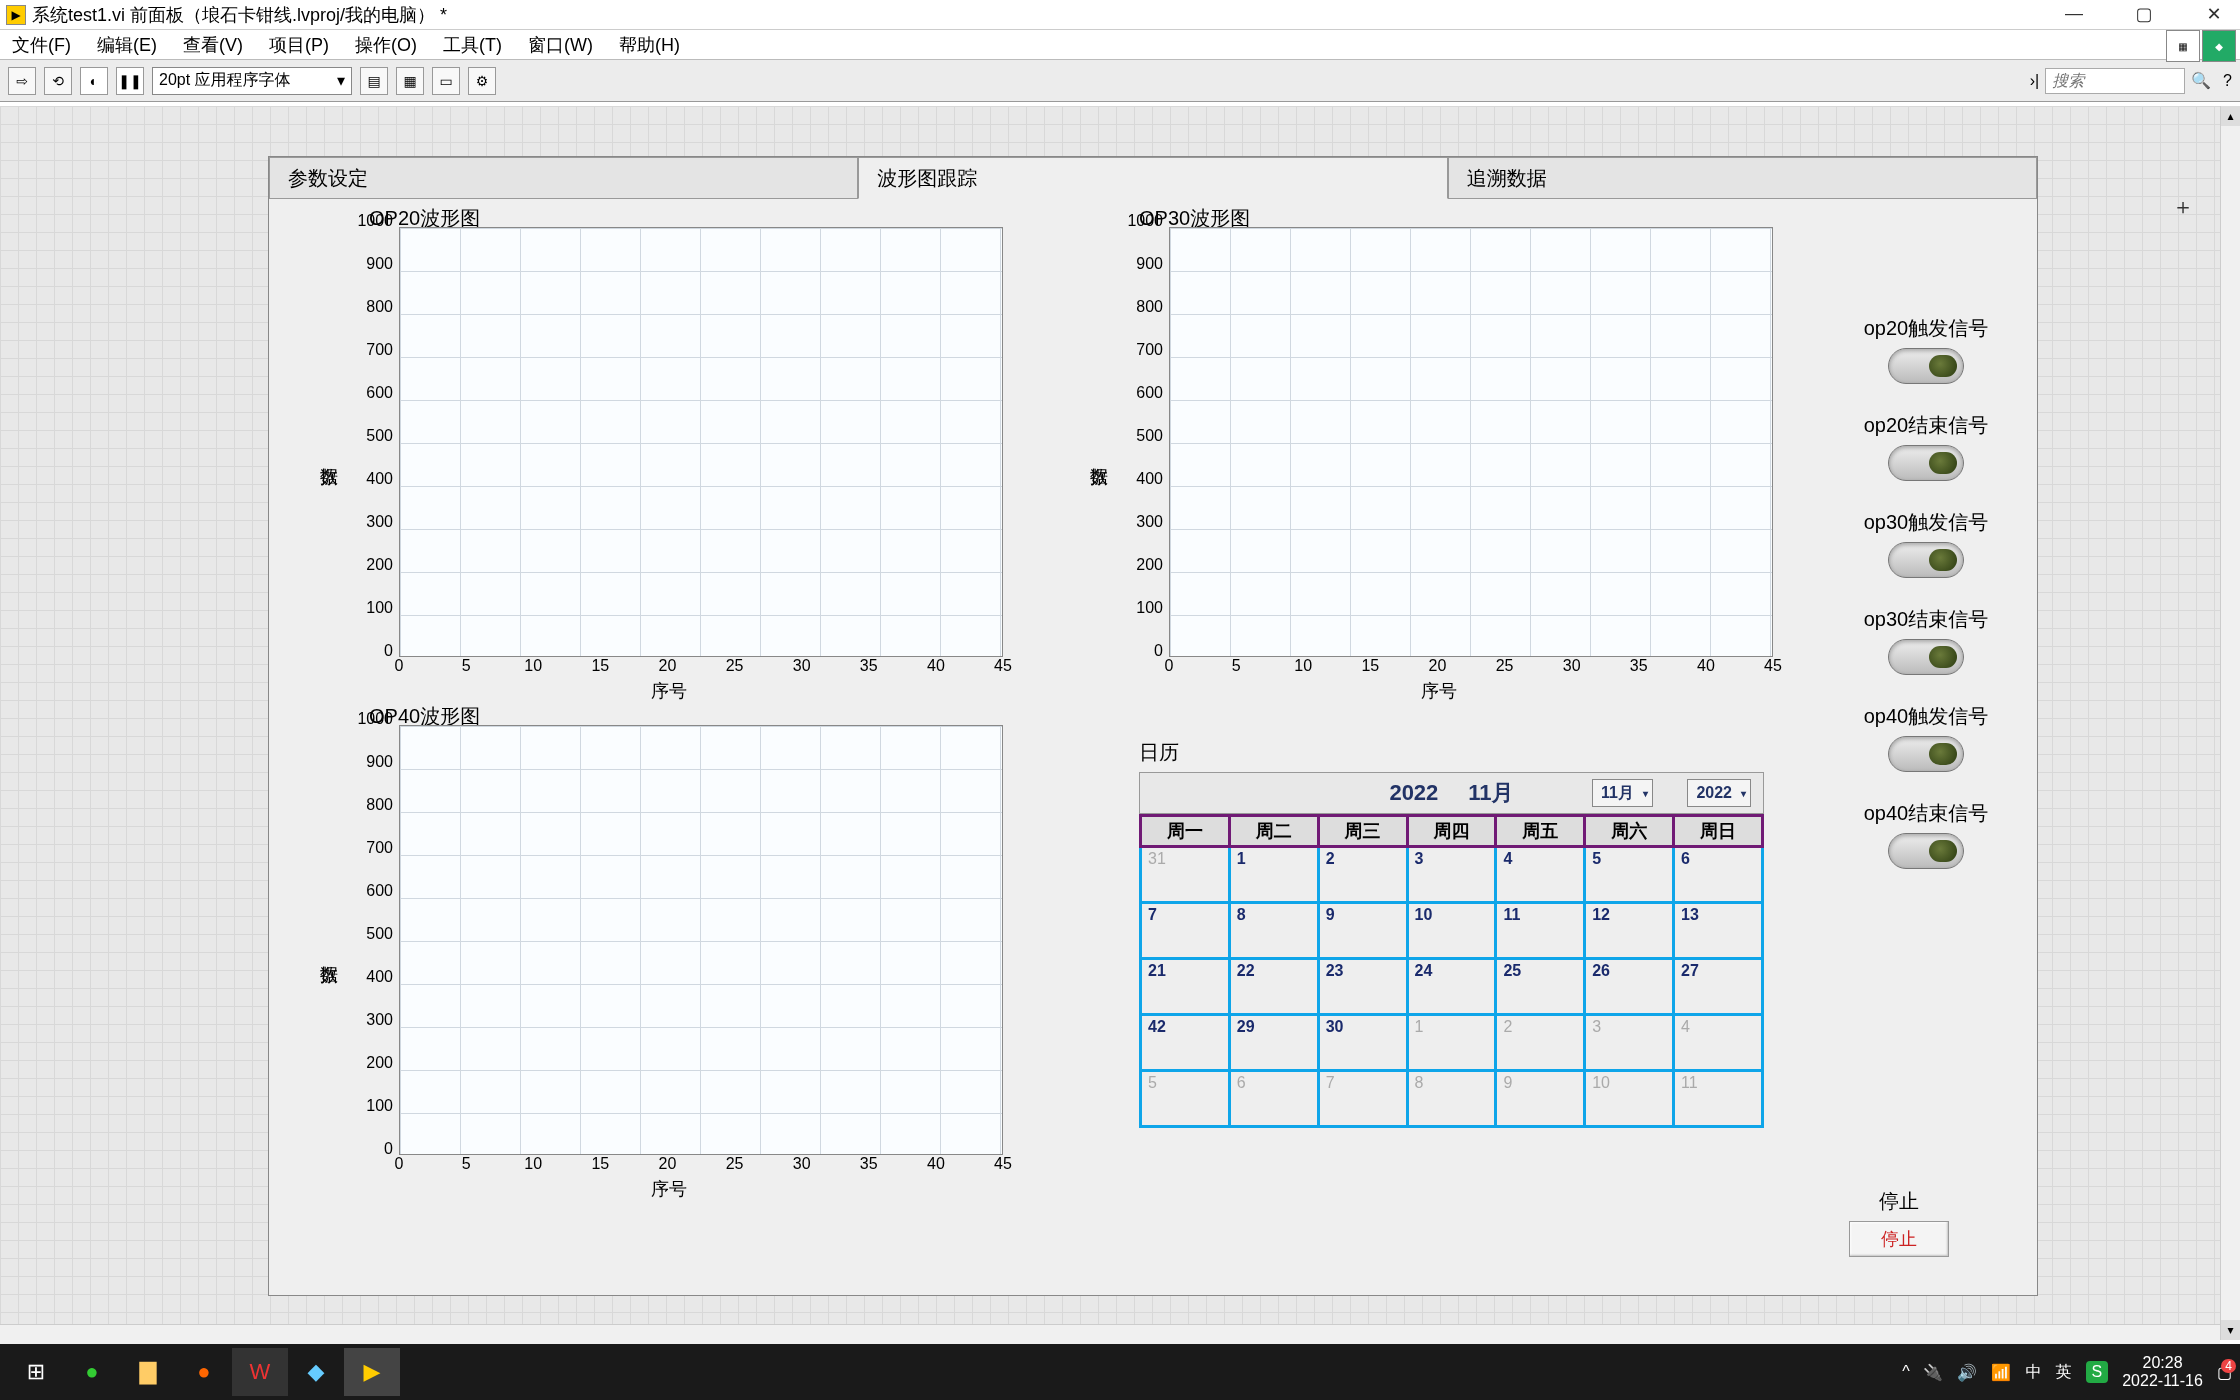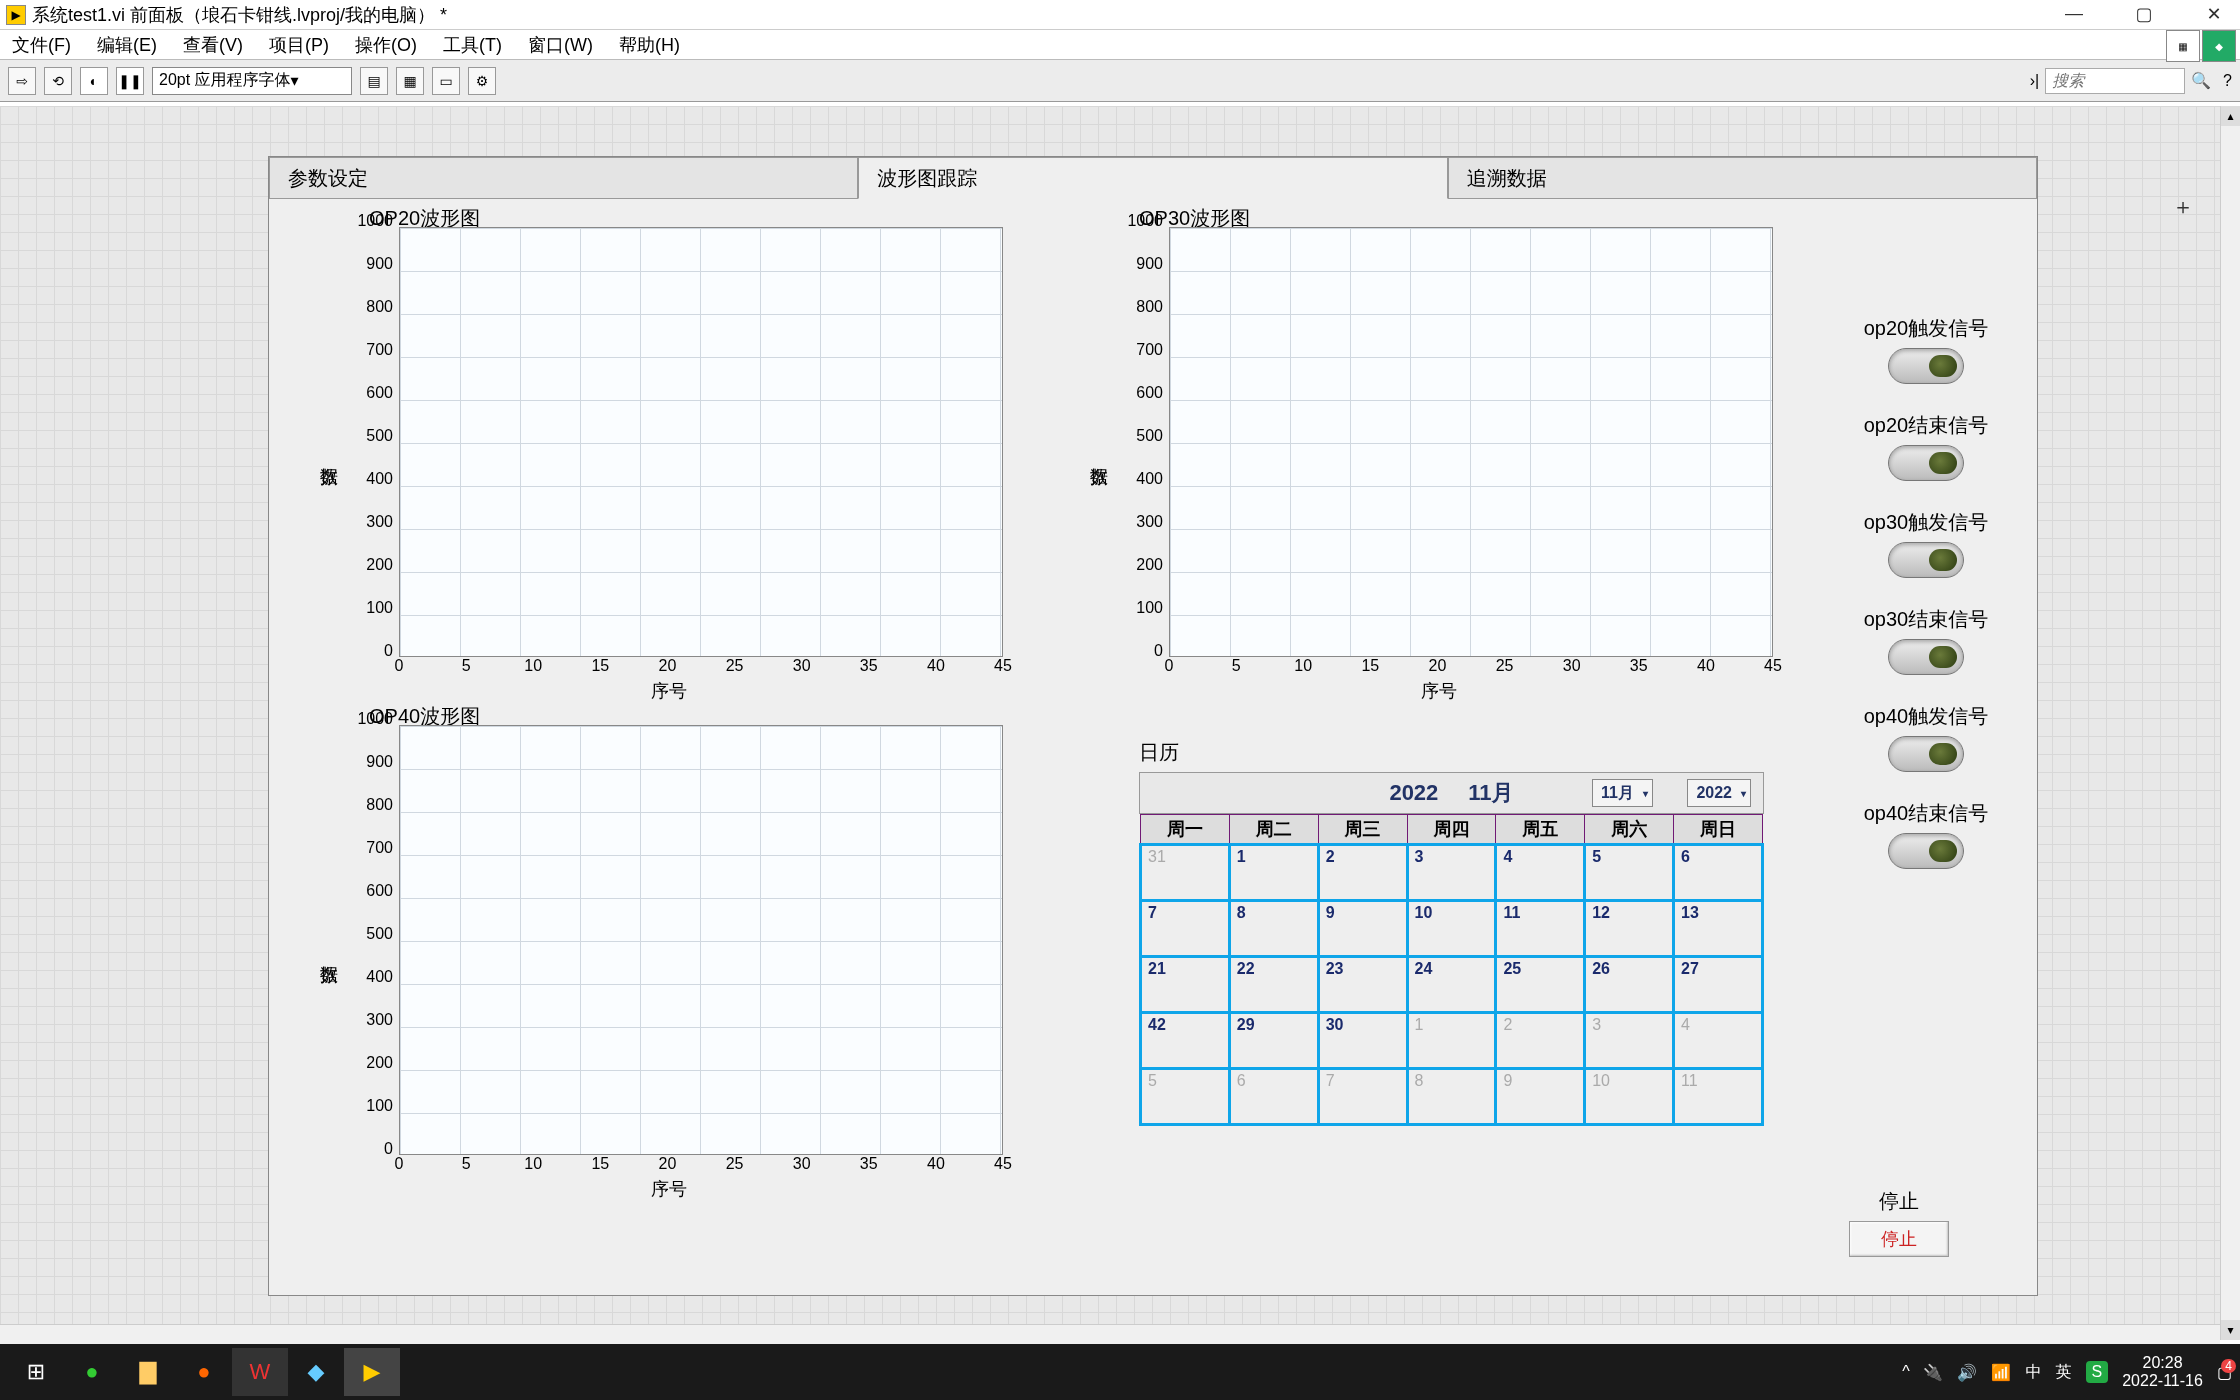--- a/index.html
+++ b/index.html
@@ -14,21 +14,21 @@
 
 
 .menubar { height:30px; background:#fff; display:flex; align-items:center; padding:0 8px; gap:18px; font-size:18px; border-bottom:1px solid #bbb; }
 .menuitem { padding:2px 4px;text-align:center; }
 
 
 .toolbar { height:42px; background:#ececec; border-bottom:1px solid #999; display:flex; align-items:center; padding:0 8px; gap:8px; position:relative; }
 .tbtn { width:28px; height:28px; border:1px solid #999; background:#f8f8f8; display:flex; align-items:center; justify-content:center; font-size:14px; }
 .tbtn.rec { background:#fff; }
 .tbtn.pause { background:#fff; }
-.fontsel { width:200px; height:28px; border:1px solid #888; background:#fff; font-size:16px; padding:0 6px; display:flex; align-items:center; justify-content:flex-start; }
+.fontsel { width:200px; height:28px; border:1px solid #888; background:#fff; font-size:16px; padding:0 6px; display:flex; align-items:center; justify-content:space-between;gap:16px; }
 .toolbar .search { margin-left:auto; display:flex; align-items:center; gap:6px; }
 .searchbox { width:140px; height:26px; border:1px solid #aaa; background:#fff; padding:0 6px; font-size:16px; font-style:italic; color:#888; }
 .rt-icons { position:absolute; right:4px; top:-30px; display:flex; gap:2px; }
 .rt-icons > div { width:34px; height:32px; border:1px solid #888; background:#fff; font-size:10px; display:flex; align-items:center; justify-content:center; }
 
 
 .canvas { position:absolute; top:106px; left:0; right:20px; bottom:60px; background:#e8e8e8;
   background-image:linear-gradient(#d8d8d8 1px,transparent 1px),linear-gradient(90deg,#d8d8d8 1px,transparent 1px);
   background-size:18px 18px; }
 .vscroll { position:absolute; right:0; top:106px; bottom:60px; width:20px; background:#f0f0f0; border-left:1px solid #ccc; }
@@ -62,21 +62,21 @@
 .cal { position:absolute; left:870px; top:540px; width:625px; }
 .cal .callabel { font-size:20px; margin-bottom:6px; }
 .cal .calhdr { background:#e8e8e8; border:1px solid #999; height:42px; display:flex; align-items:center; justify-content:center; gap:30px; font-size:22px; font-weight:bold; color:#223366; position:relative; }
 .cal .calhdr .ydisp { }
 .cal .calhdr .mdisp { }
 .cal .calhdr .msel,.cal .calhdr .ysel { position:absolute; height:28px; border:1px solid #888; background:#f4f4f4; font-size:16px; padding:0 18px 0 8px; display:flex; align-items:center; }
 .cal .calhdr .msel { right:110px; }
 .cal .calhdr .ysel { right:12px; }
 .cal .caret { position:absolute; right:4px; top:50%; transform:translateY(-50%); font-size:10px; }
 .cal table { width:100%; border-collapse:collapse; }
-.cal th { border:1px solid #701a75; background:#ddd; font-size:18px; font-weight:bold; padding:2px 0; }
+.cal th { border:3px solid #701a75; background:#ddd; font-size:18px; font-weight:bold; padding:2px 0; }
 .cal td { border:3px solid #0ea5e9; height:56px; vertical-align:top; padding:2px 6px; font-size:16px; color:#1a2a6c; background:#eee; font-weight:bold; }
 .cal td.gray { color:#aaa; font-weight:normal; }
 .cal td.today { background:#a8a8a8; }
 
 
 .leds { position:absolute; right:36px; top:116px; width:150px; }
 .led { margin-bottom:28px; }
 .led .ledlabel { font-size:20px; text-align:center; margin-bottom:6px; }
 .led .ledbody { width:76px; height:36px; margin:0 auto; border-radius:18px; background:linear-gradient(#eee,#bbb); border:1px solid #777; position:relative; box-shadow:inset 0 2px 4px rgba(0,0,0,.3); }
 .led .ledbody::after { content:""; position:absolute; right:6px; top:6px; width:28px; height:22px; border-radius:12px; background:radial-gradient(circle at 40% 40%, #6a7a3a, #2a3a10); }

